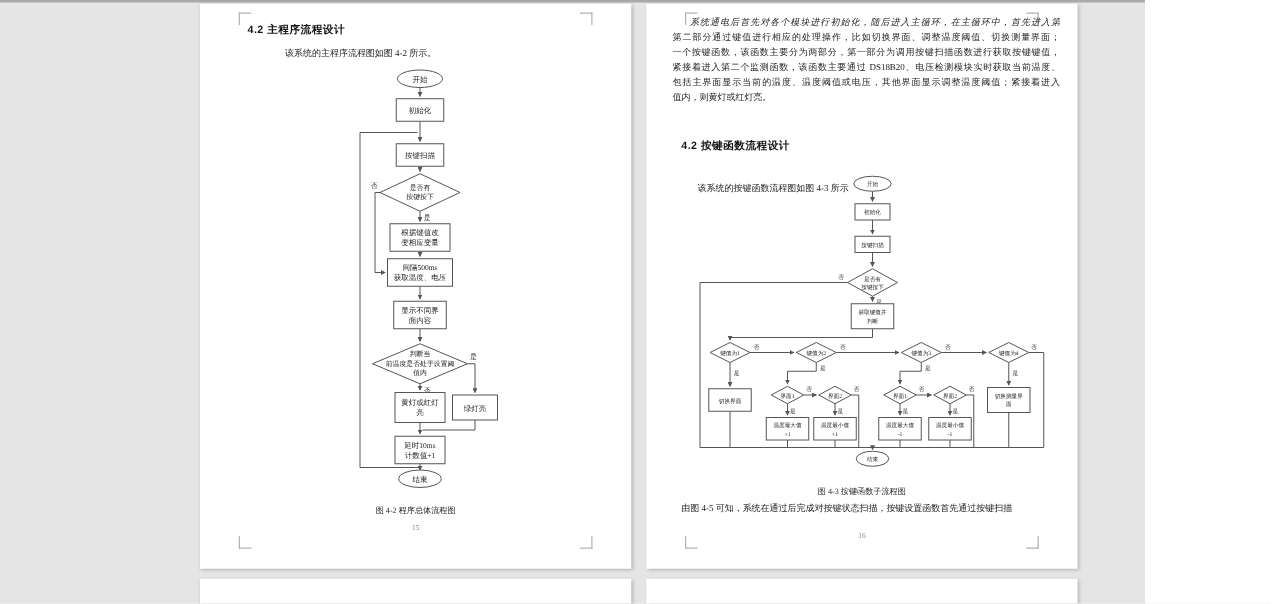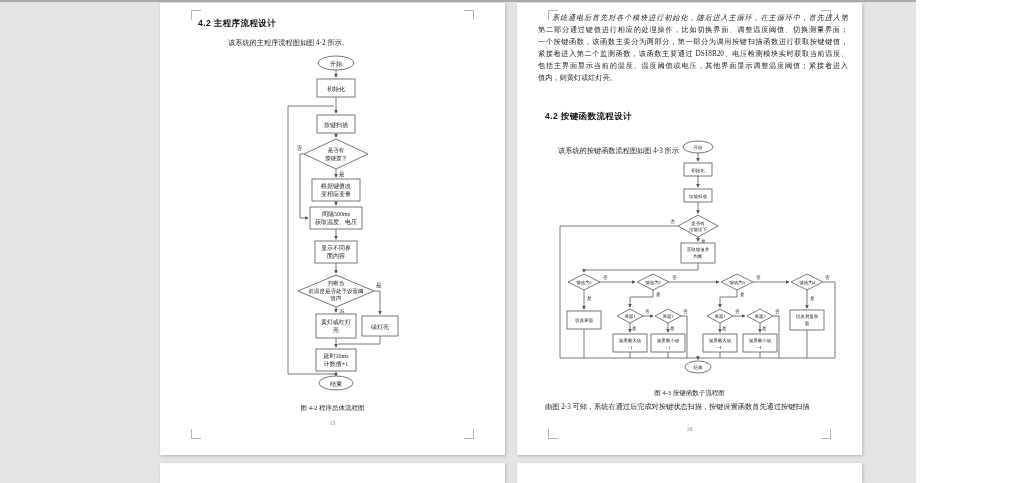--- a/index.html
+++ b/index.html
@@ -225,19 +225,19 @@
       <text class="t45 mid" x="243" y="338.5">温度最小值</text>
       <text class="t45 mid" x="243" y="345.5">-1</text>
       <rect class="nd" x="273" y="307" width="34" height="20"></rect>
       <text class="t45 mid" x="290" y="315">切换测量界</text>
       <text class="t45 mid" x="290" y="322">面</text>
       <ellipse class="nd" cx="181" cy="364" rx="13" ry="6"></ellipse>
       <text class="t45 mid" x="181" y="366">结束</text>
     </svg>
 
     <div class="caption" style="top:386px;">图 4-3   按键函数子流程图</div>
-    <div class="body-line" style="left:28px;top:399px;">由图 2-3 可知，系统在通过后完成对按键状态扫描，按键设置函数首先通过按键扫描</div>
+    <div class="body-line" style="left:28px;top:399px;">由图 4-5 可知，系统在通过后完成对按键状态扫描，按键设置函数首先通过按键扫描</div>
     <div class="pgnum" style="top:423px;">16</div>
   </div>
 
   <div class="page pageC"></div>
   <div class="page pageD"></div>
 </div>
 
 </body></html>

